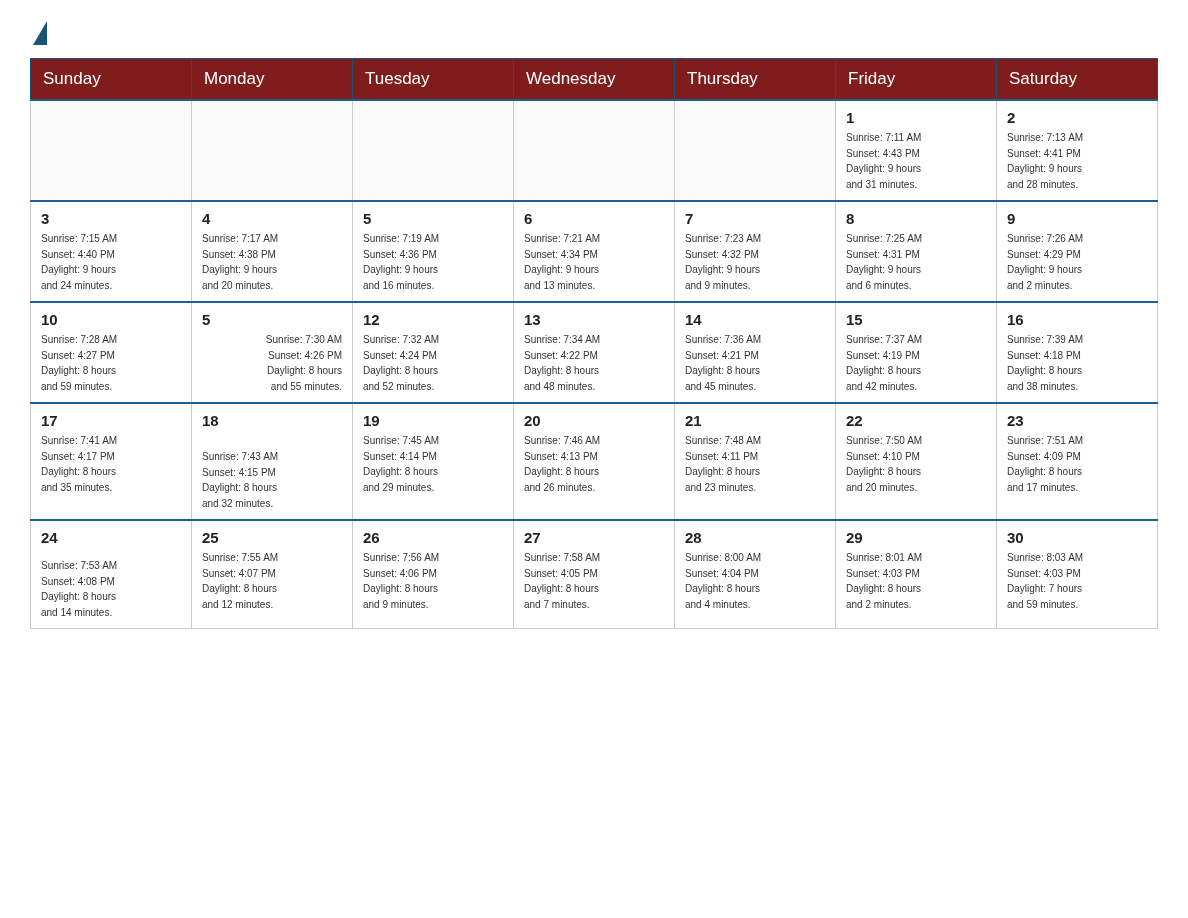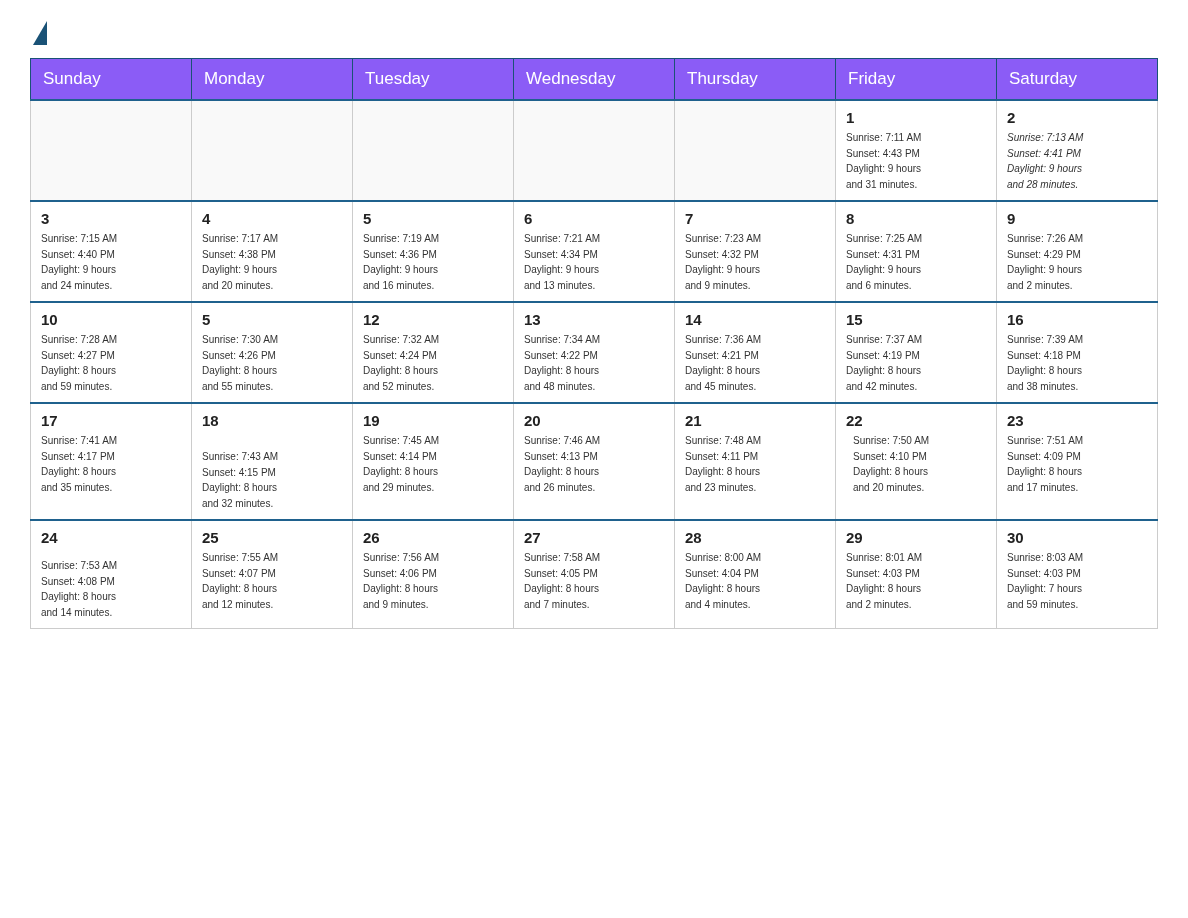--- a/index.html
+++ b/index.html
@@ -30,21 +30,21 @@
       font-weight: normal;
       color: #444;
       margin-top: 4px;
     }
     .calendar {
       width: 100%;
       border-collapse: collapse;
       border: 1px solid #aaa;
     }
     .calendar th {
-      background-color: #8b5cf6;
+      background-color: #7f1d1d;
       color: #fff;
       font-size: 17px;
       font-weight: normal;
       padding: 10px 12px;
       text-align: left;
       border: 1px solid #1a5276;
     }
     .calendar td {
       vertical-align: top;
       padding: 8px 10px;
@@ -143,21 +143,21 @@
         <td class="empty-cell"></td>
         <td>
           <span class="day-number">1</span>
           <div class="day-info" style="white-space: pre-line;">Sunrise: 7:11 AM
 Sunset: 4:43 PM
 Daylight: 9 hours
 and 31 minutes.</div>
         </td>
         <td>
           <span class="day-number">2</span>
-          <div class="day-info" style="white-space: pre-line; font-style: italic;">Sunrise: 7:13 AM
+          <div class="day-info" style="white-space: pre-line;">Sunrise: 7:13 AM
 Sunset: 4:41 PM
 Daylight: 9 hours
 and 28 minutes.</div>
         </td>
       </tr>
       <tr class="week-row">
         <td>
           <span class="day-number">3</span>
           <div class="day-info" style="white-space: pre-line;">Sunrise: 7:15 AM
 Sunset: 4:40 PM
@@ -210,21 +210,21 @@
       <tr class="week-row">
         <td>
           <span class="day-number">10</span>
           <div class="day-info" style="white-space: pre-line;">Sunrise: 7:28 AM
 Sunset: 4:27 PM
 Daylight: 8 hours
 and 59 minutes.</div>
         </td>
         <td>
           <span class="day-number">5</span>
-          <div class="day-info" style="white-space: pre-line;">Sunrise: 7:30 AM
+          <div class="day-info" style="white-space: pre-line; text-align: right;">Sunrise: 7:30 AM
 Sunset: 4:26 PM
 Daylight: 8 hours
 and 55 minutes.</div>
         </td>
         <td>
           <span class="day-number">12</span>
           <div class="day-info" style="white-space: pre-line;">Sunrise: 7:32 AM
 Sunset: 4:24 PM
 Daylight: 8 hours
 and 52 minutes.</div>
@@ -289,21 +289,21 @@
         </td>
         <td>
           <span class="day-number">21</span>
           <div class="day-info" style="white-space: pre-line;">Sunrise: 7:48 AM
 Sunset: 4:11 PM
 Daylight: 8 hours
 and 23 minutes.</div>
         </td>
         <td>
           <span class="day-number">22</span>
-          <div class="day-info" style="white-space: pre-line; margin-left: 7px;">Sunrise: 7:50 AM
+          <div class="day-info" style="white-space: pre-line;">Sunrise: 7:50 AM
 Sunset: 4:10 PM
 Daylight: 8 hours
 and 20 minutes.</div>
         </td>
         <td>
           <span class="day-number">23</span>
           <div class="day-info" style="white-space: pre-line;">Sunrise: 7:51 AM
 Sunset: 4:09 PM
 Daylight: 8 hours
 and 17 minutes.</div>

